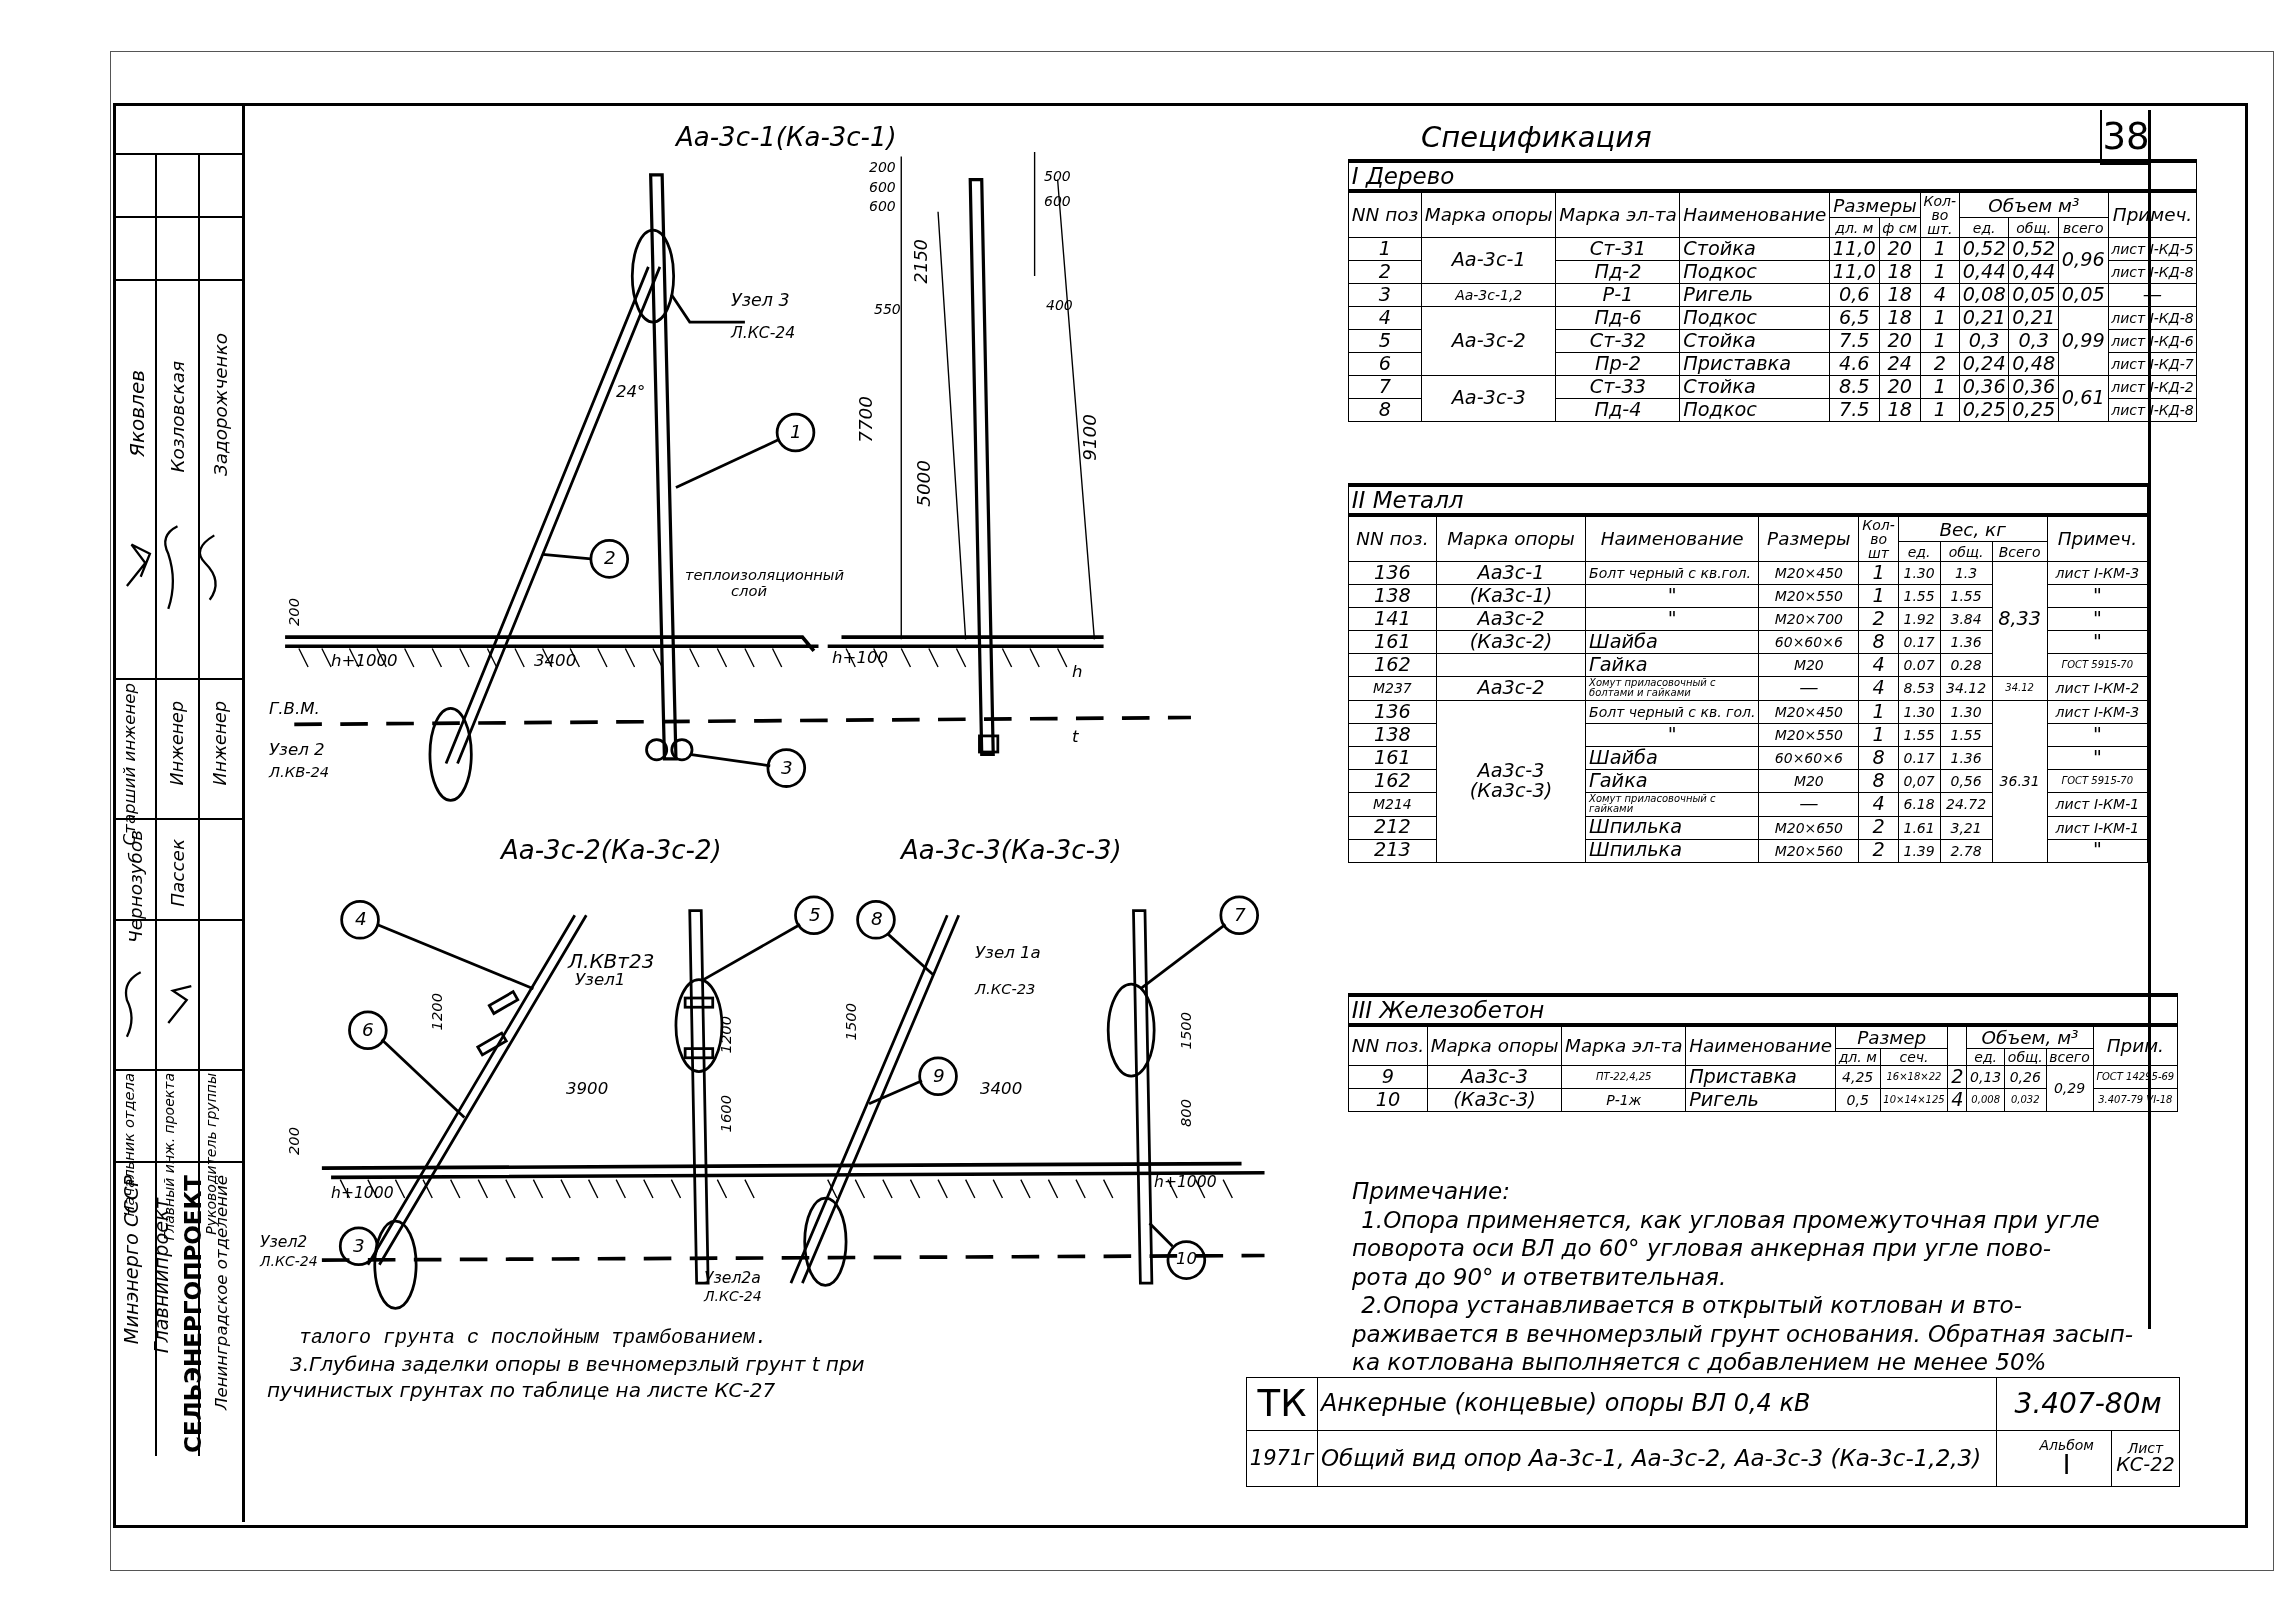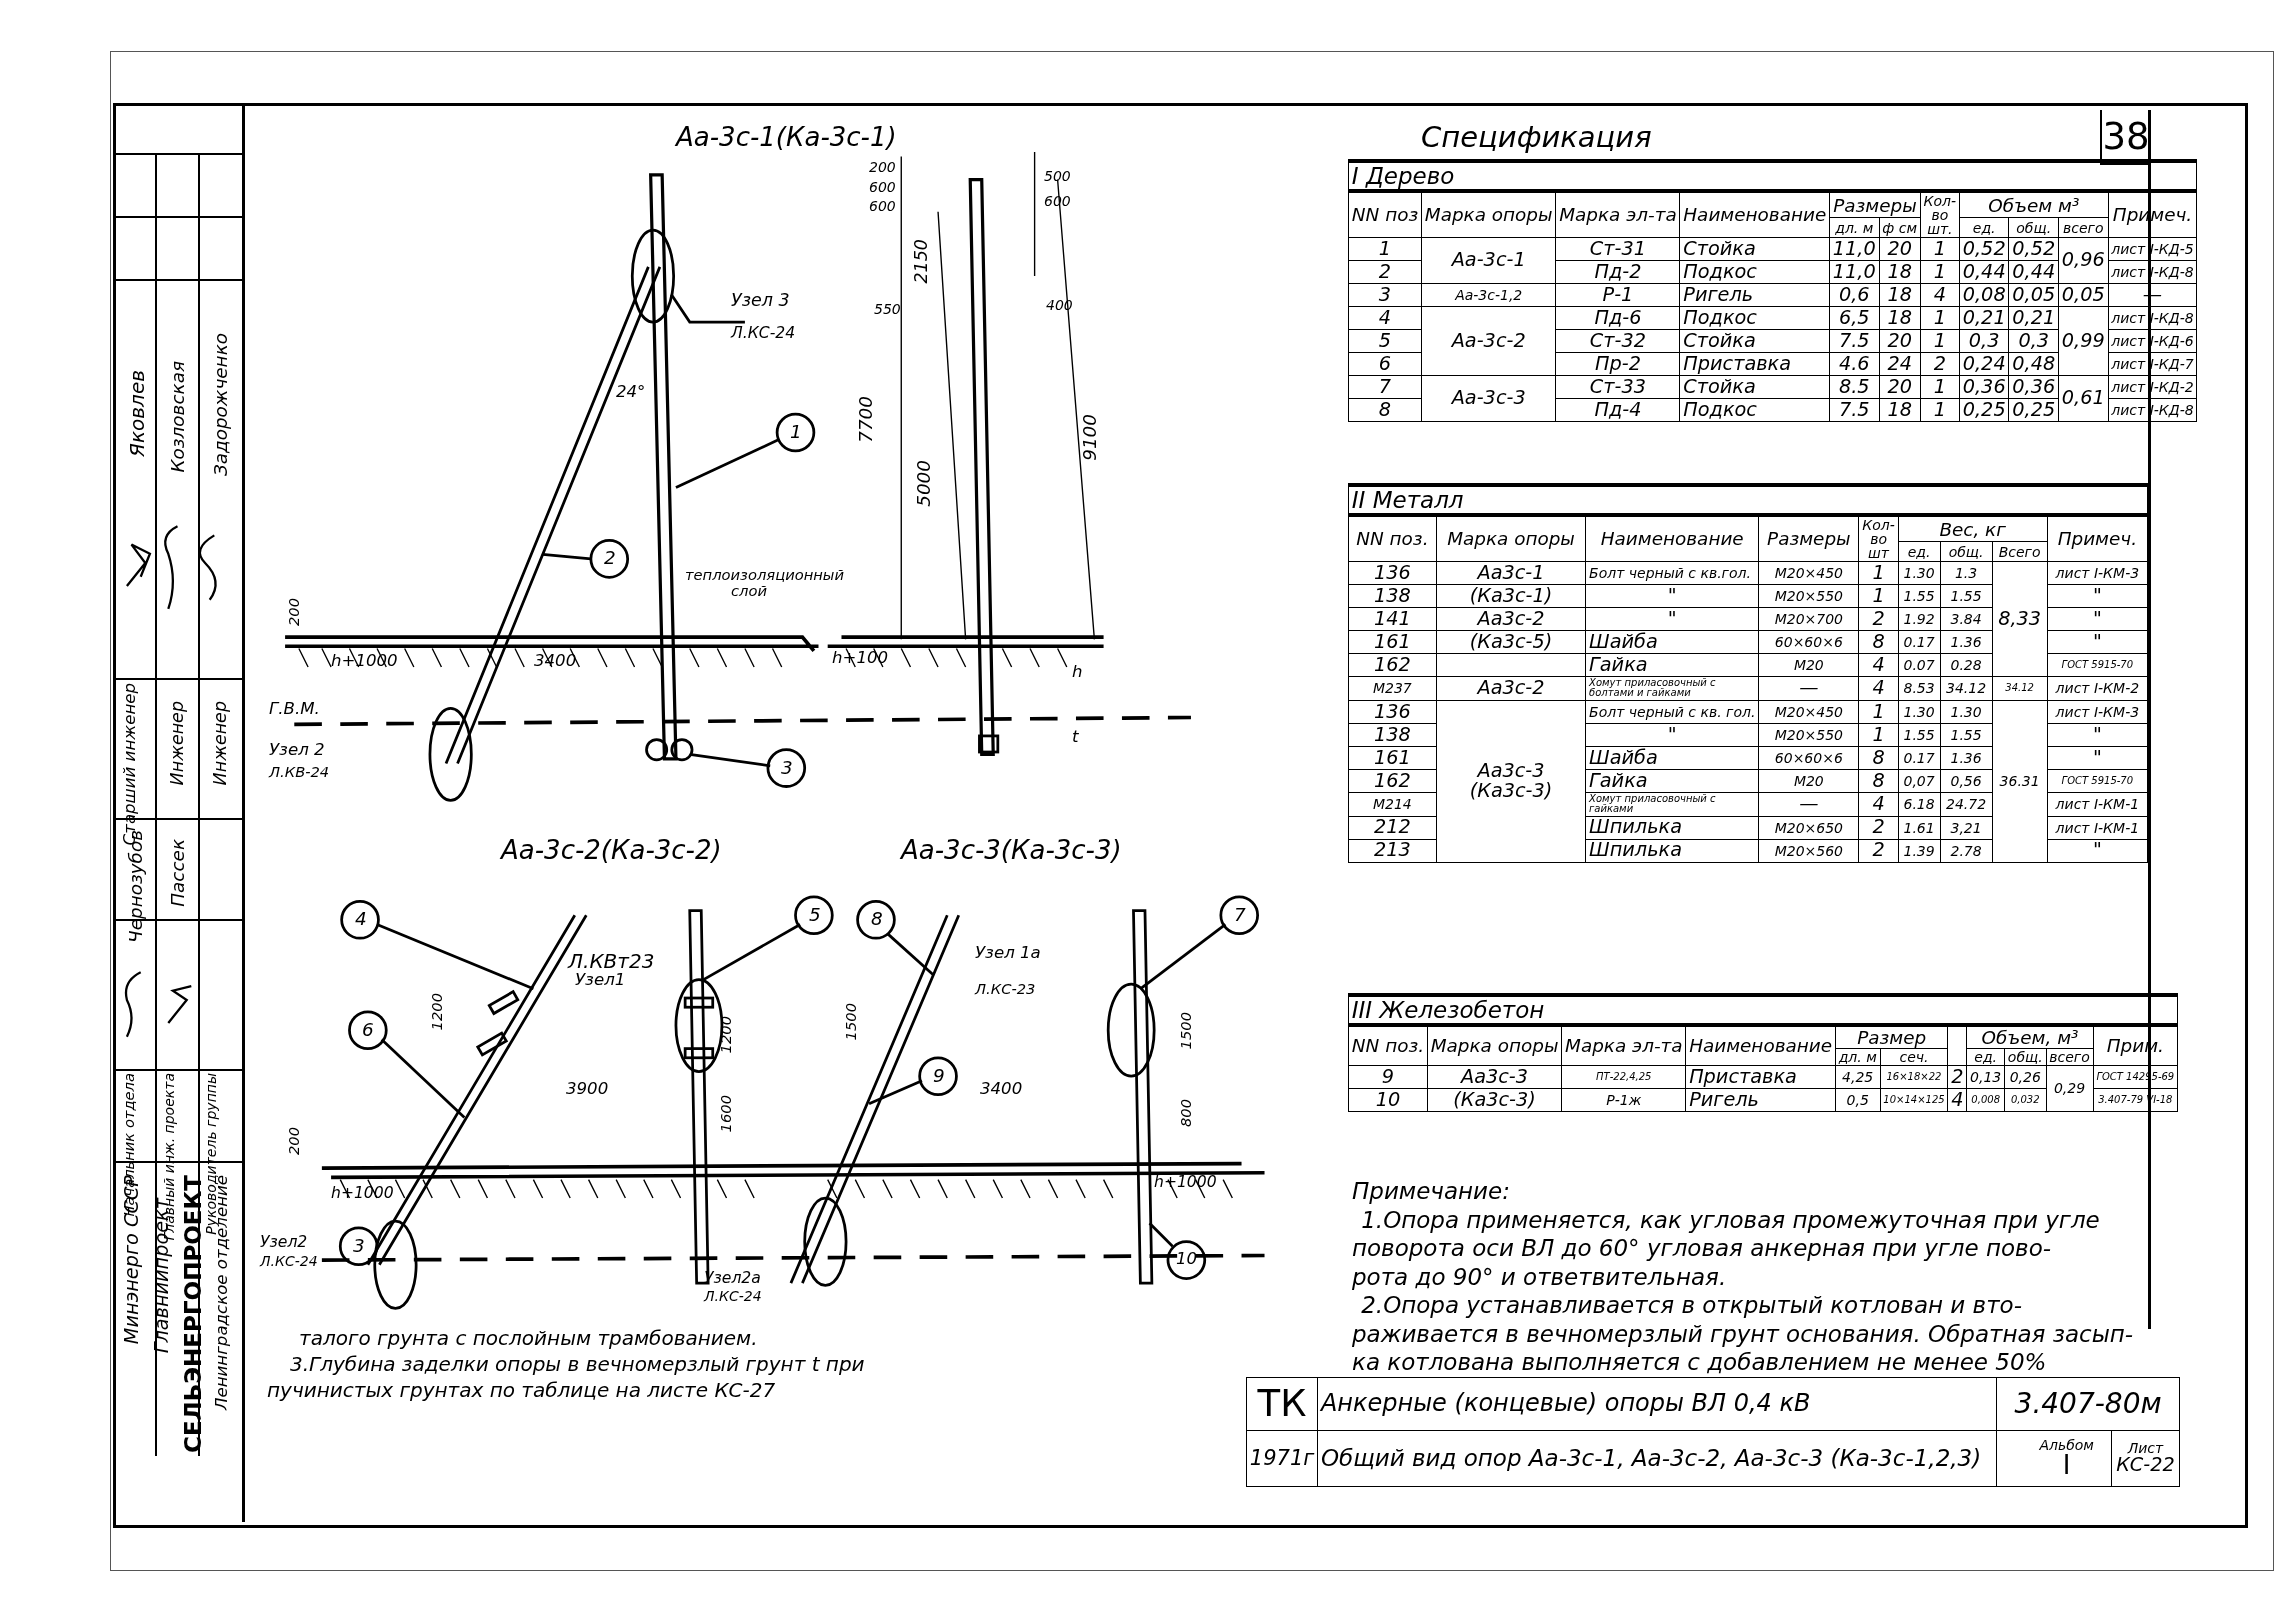--- a/index.html
+++ b/index.html
@@ -201,21 +201,21 @@
     <td>Аа3с-2</td>
     <td>"</td>
     <td class="small">М20×700</td>
     <td>2</td>
     <td class="small">1.92</td>
     <td class="small">3.84</td>
     <td>"</td>
   </tr>
   <tr>
     <td>161</td>
-    <td>(Ка3с-5)</td>
+    <td>(Ка3с-2)</td>
     <td class="left">Шайба</td>
     <td class="small">60×60×6</td>
     <td>8</td>
     <td class="small">0.17</td>
     <td class="small">1.36</td>
     <td>"</td>
   </tr>
   <tr>
     <td>162</td>
     <td></td>
@@ -555,17 +555,17 @@
 <div class="txt vert" style="left:1177px;top:1099px;font-size:14.7px;">800</div>
 <div class="txt" style="left:1154px;top:1173px;font-size:15.6px;">h+1000</div>
 <div class="txt" style="left:704px;top:1269px;font-size:15.6px;">Узел2а</div>
 <div class="txt" style="left:704px;top:1288px;font-size:14px;">Л.КС-24</div>
 <div class="txt" style="left:871px;top:908px;font-size:18.4px;">8</div>
 <div class="txt" style="left:1234px;top:904px;font-size:18.4px;">7</div>
 <div class="txt" style="left:933px;top:1065px;font-size:18.4px;">9</div>
 <div class="txt" style="left:1176px;top:1249px;font-size:16.6px;">10</div>
 
 <div class="abs" style="left:267px;top:1325px;font-size:20px;line-height:26px;">
-  <div style="padding-left:32px;">талого грунта с послойным трамбованием.</div>
+  <div style="padding-left:32px;font-family:Liberation Mono, monospace;">талого грунта с послойным трамбованием.</div>
   <div style="padding-left:23px;">3.Глубина заделки опоры в вечномерзлый грунт t при</div>
   <div>пучинистых грунтах по таблице на листе КС-27</div>
 </div>
 
 
 </body></html>

